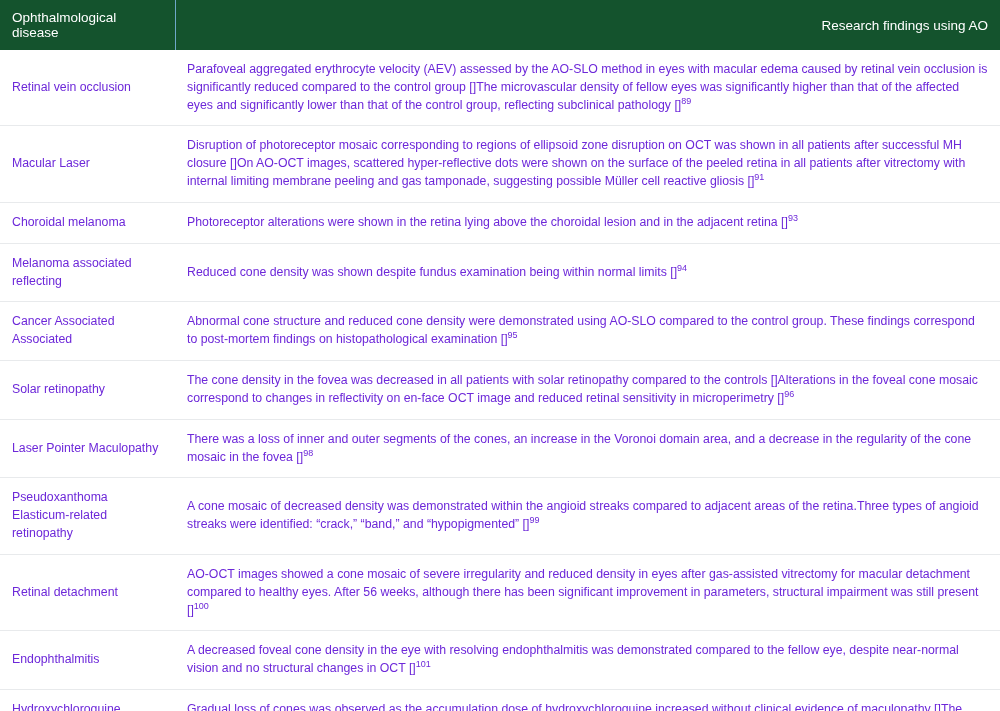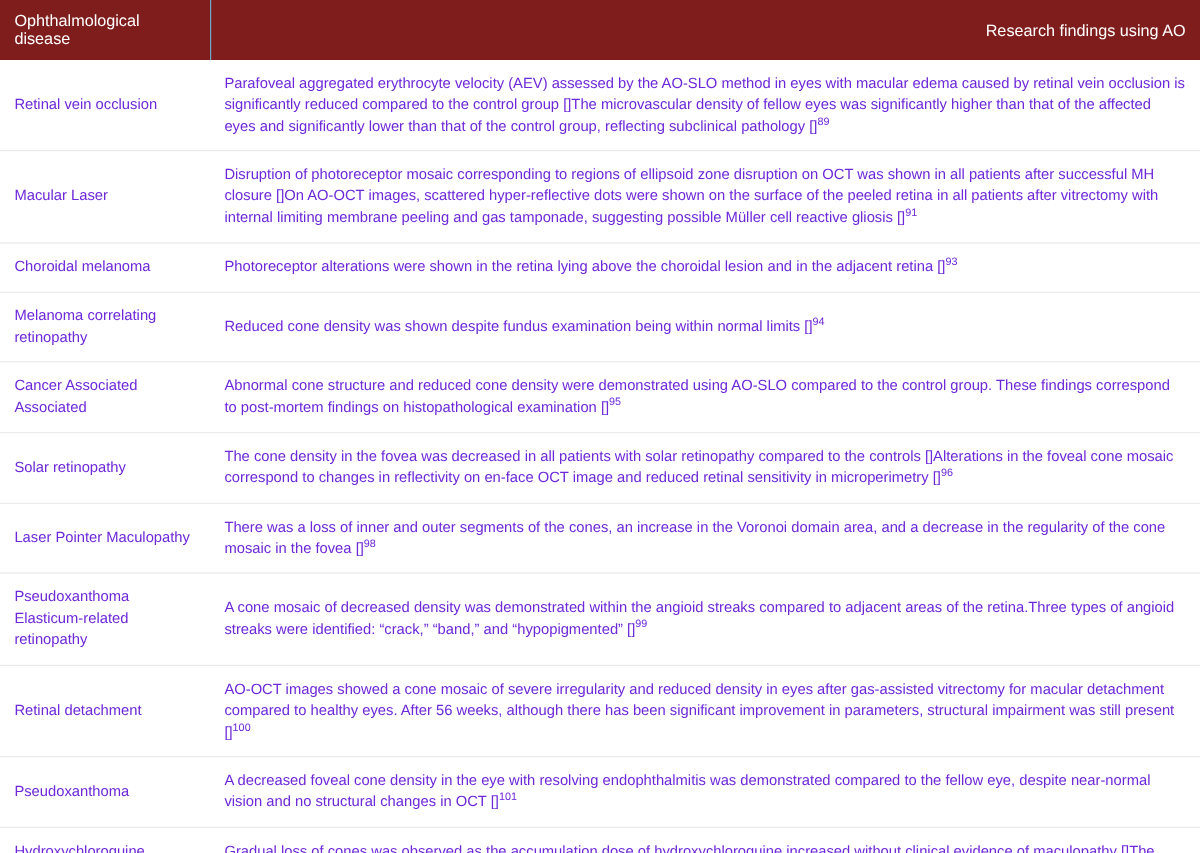--- a/index.html
+++ b/index.html
@@ -20,21 +20,21 @@
     box-sizing: border-box;
   }
 
   table.data-table {
     width: 1000px;
     border-collapse: collapse;
     table-layout: fixed;
   }
 
   table.data-table thead th {
-    background: #7f1d1d;
+    background: #14532d;
     color: #ffffff;
     font-weight: 400;
     font-size: 13.5px;
     padding: 10px 12px;
     vertical-align: middle;
     height: 38px;
     box-sizing: border-box;
   }
 
   th.col-disease {
@@ -98,21 +98,21 @@
         </tr>
         <tr>
           <td class="cell-disease">Macular Laser</td>
           <td class="cell-findings"><span>Disruption of photoreceptor mosaic corresponding to regions of ellipsoid zone disruption on OCT was shown in all patients after successful MH closure []On AO-OCT images, scattered hyper-reflective dots were shown on the surface of the peeled retina in all patients after vitrectomy with internal limiting membrane peeling and gas tamponade, suggesting possible Müller cell reactive gliosis []</span><sup>91</sup></td>
         </tr>
         <tr>
           <td class="cell-disease">Choroidal melanoma</td>
           <td class="cell-findings"><span>Photoreceptor alterations were shown in the retina lying above the choroidal lesion and in the adjacent retina []</span><sup>93</sup></td>
         </tr>
         <tr>
-          <td class="cell-disease">Melanoma correlating retinopathy</td>
+          <td class="cell-disease">Melanoma associated reflecting</td>
           <td class="cell-findings"><span>Reduced cone density was shown despite fundus examination being within normal limits []</span><sup>94</sup></td>
         </tr>
         <tr>
           <td class="cell-disease">Cancer Associated Associated</td>
           <td class="cell-findings"><span>Abnormal cone structure and reduced cone density were demonstrated using AO-SLO compared to the control group. These findings correspond to post-mortem findings on histopathological examination []</span><sup>95</sup></td>
         </tr>
         <tr>
           <td class="cell-disease">Solar retinopathy</td>
           <td class="cell-findings"><span>The cone density in the fovea was decreased in all patients with solar retinopathy compared to the controls []Alterations in the foveal cone mosaic correspond to changes in reflectivity on en-face OCT image and reduced retinal sensitivity in microperimetry []</span><sup>96</sup></td>
         </tr>
@@ -122,21 +122,21 @@
         </tr>
         <tr>
           <td class="cell-disease">Pseudoxanthoma Elasticum-related retinopathy</td>
           <td class="cell-findings"><span>A cone mosaic of decreased density was demonstrated within the angioid streaks compared to adjacent areas of the retina.Three types of angioid streaks were identified: “crack,” “band,” and “hypopigmented” []</span><sup>99</sup></td>
         </tr>
         <tr>
           <td class="cell-disease">Retinal detachment</td>
           <td class="cell-findings"><span>AO-OCT images showed a cone mosaic of severe irregularity and reduced density in eyes after gas-assisted vitrectomy for macular detachment compared to healthy eyes. After 56 weeks, although there has been significant improvement in parameters, structural impairment was still present []</span><sup>100</sup></td>
         </tr>
         <tr>
-          <td class="cell-disease">Pseudoxanthoma</td>
+          <td class="cell-disease">Endophthalmitis</td>
           <td class="cell-findings"><span>A decreased foveal cone density in the eye with resolving endophthalmitis was demonstrated compared to the fellow eye, despite near-normal vision and no structural changes in OCT []</span><sup>101</sup></td>
         </tr>
         <tr>
           <td class="cell-disease">Hydroxychloroquine induced maculopathy</td>
           <td class="cell-findings"><span>Gradual loss of cones was observed as the accumulation dose of hydroxychloroquine increased without clinical evidence of maculopathy []The study showed a disturbed cone mosaic with a loss of cones correlating with visual field defects []</span></td>
         </tr>
       </tbody>
   </table>
 
 </div>

